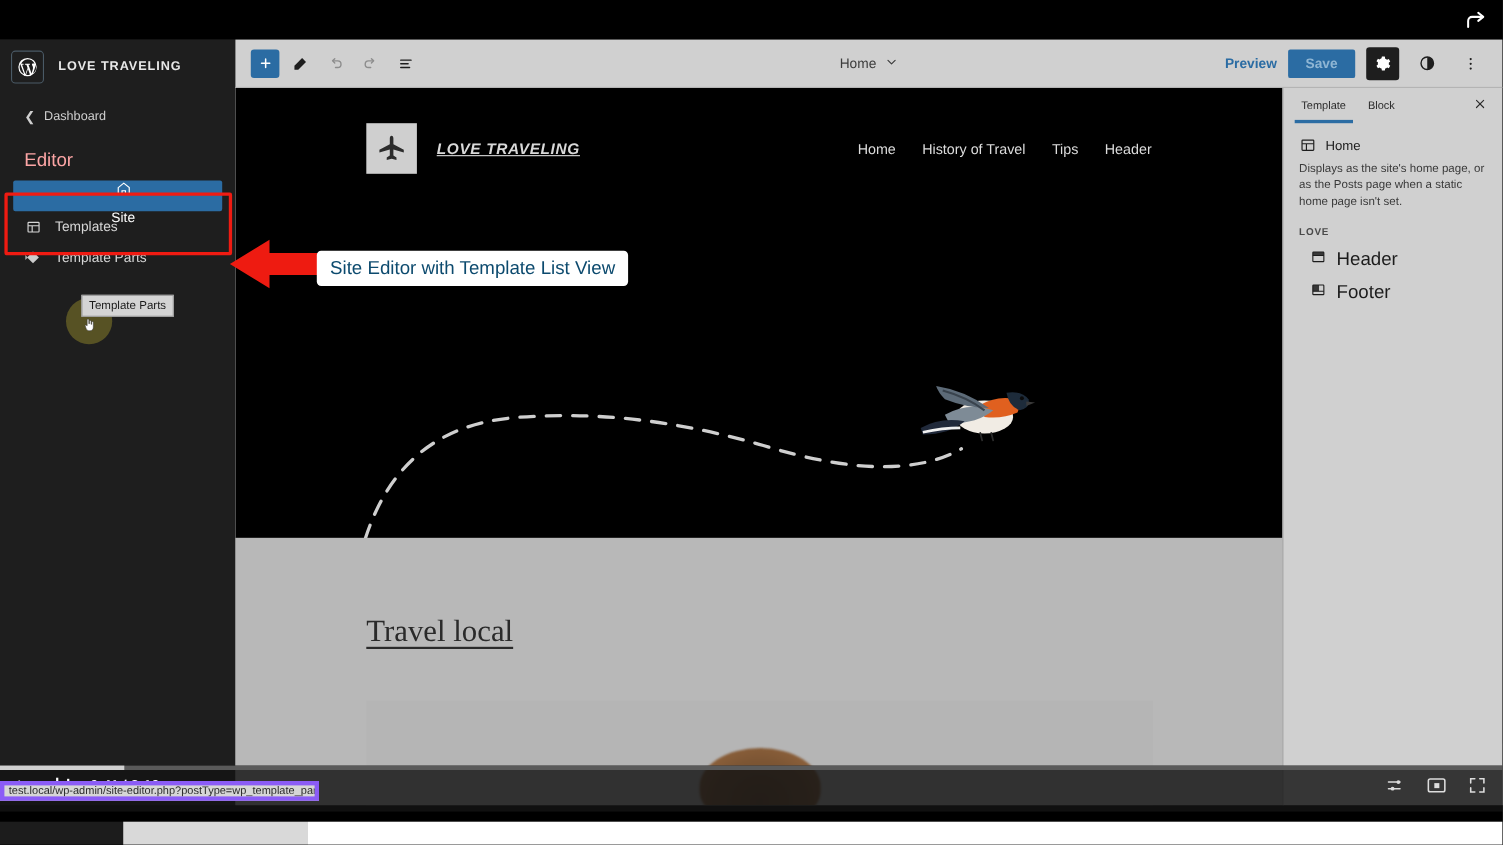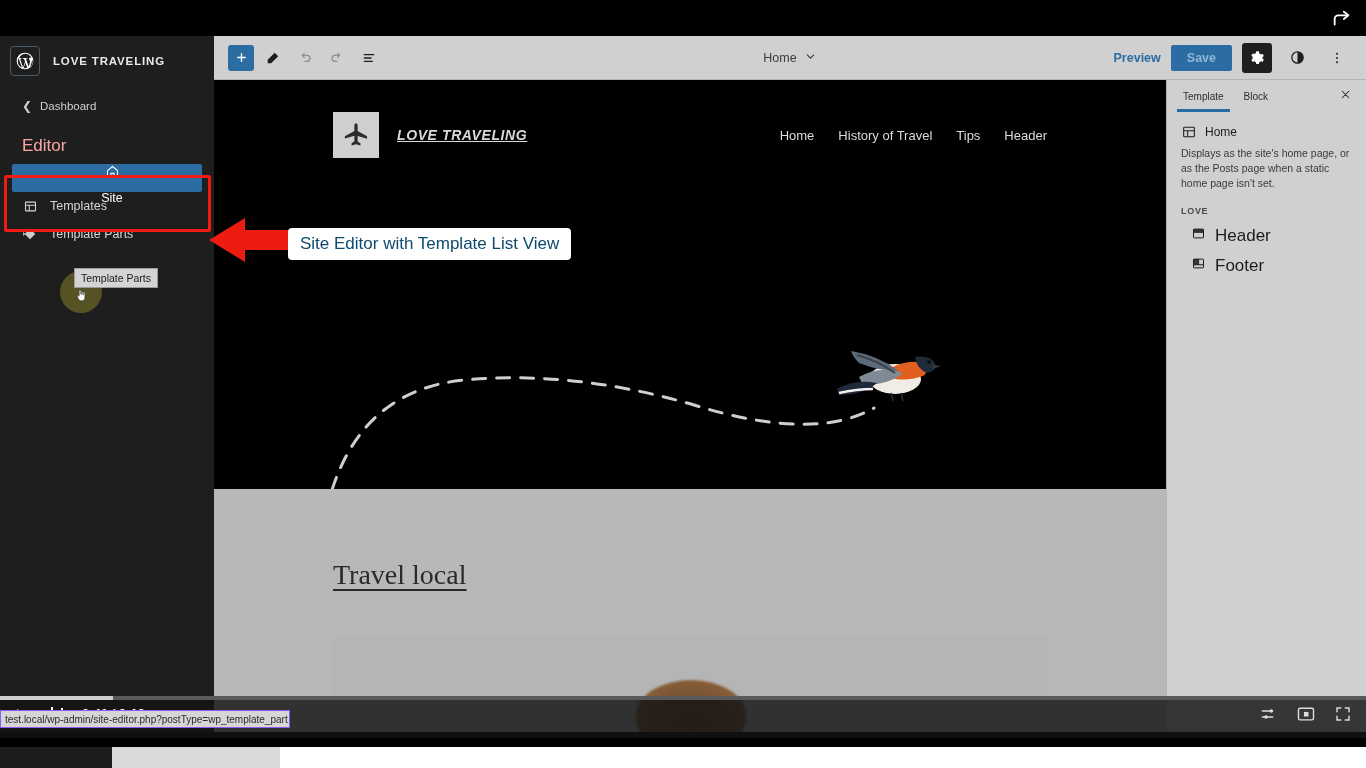--- a/index.html
+++ b/index.html
@@ -205,21 +205,21 @@
     position: absolute; left: 82px; top: 10px; color: #fff;
     font-size: 13px; font-weight: 700;
   }
   .vc-right { position: absolute; right: 14px; top: 8px; display: flex; align-items: center; gap: 18px; color: #ddd; }
 
   
   .status-url {
     position: absolute; left: 0; top: 710px; width: 290px; height: 18px;
     background: #d6d6d6; color: #2a2a2a; font-size: 10px;
     display: flex; align-items: center; padding-left: 4px;
-    white-space: nowrap; overflow: hidden; border: 1px solid #8b5cf6;
+    white-space: nowrap; overflow: hidden; border: 4px solid #8b5cf6;
   }
 
   
   .below { position: absolute; left: 0; top: 738px; width: 1366px; height: 30px; background: #000; }
   .below-seg1 { position: absolute; left: 0; top: 9px; width: 112px; height: 21px; background: #1c1c1c; }
   .below-seg2 { position: absolute; left: 112px; top: 9px; width: 168px; height: 21px; background: #d9d9d9; }
   .below-seg3 { position: absolute; left: 280px; top: 9px; width: 1086px; height: 21px; background: #fff; }
 </style>
 </head>
 <body>

